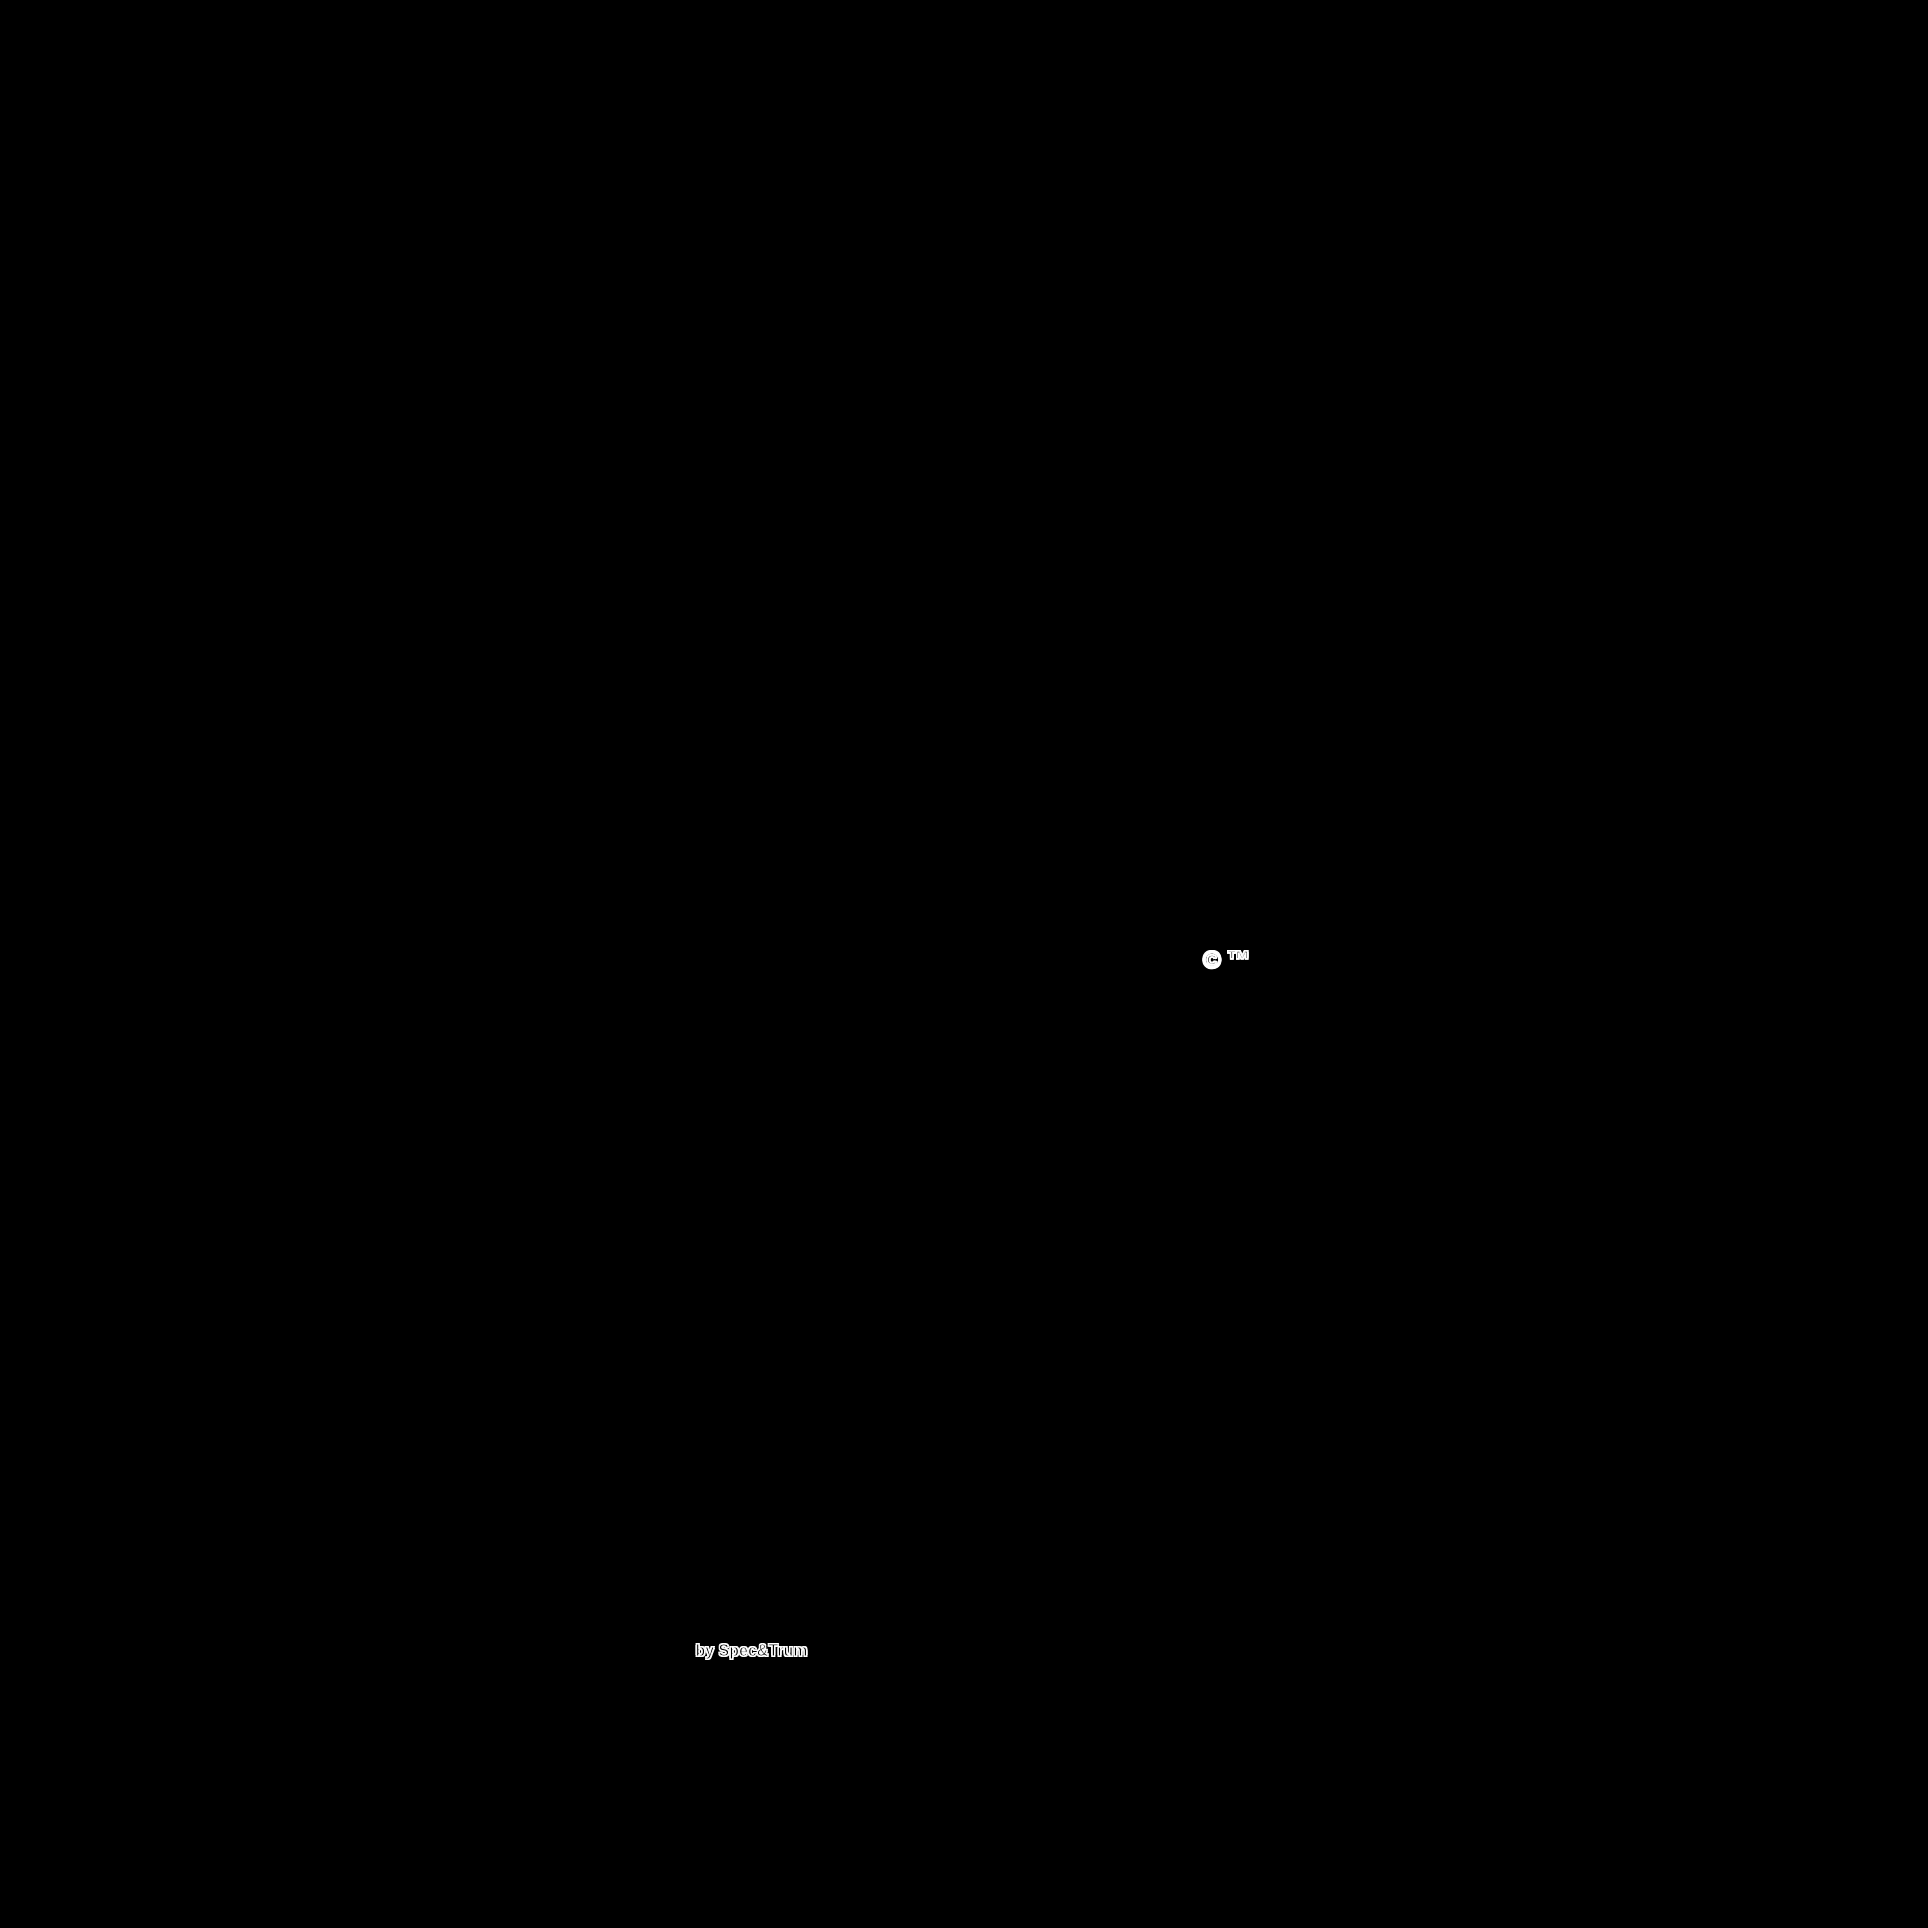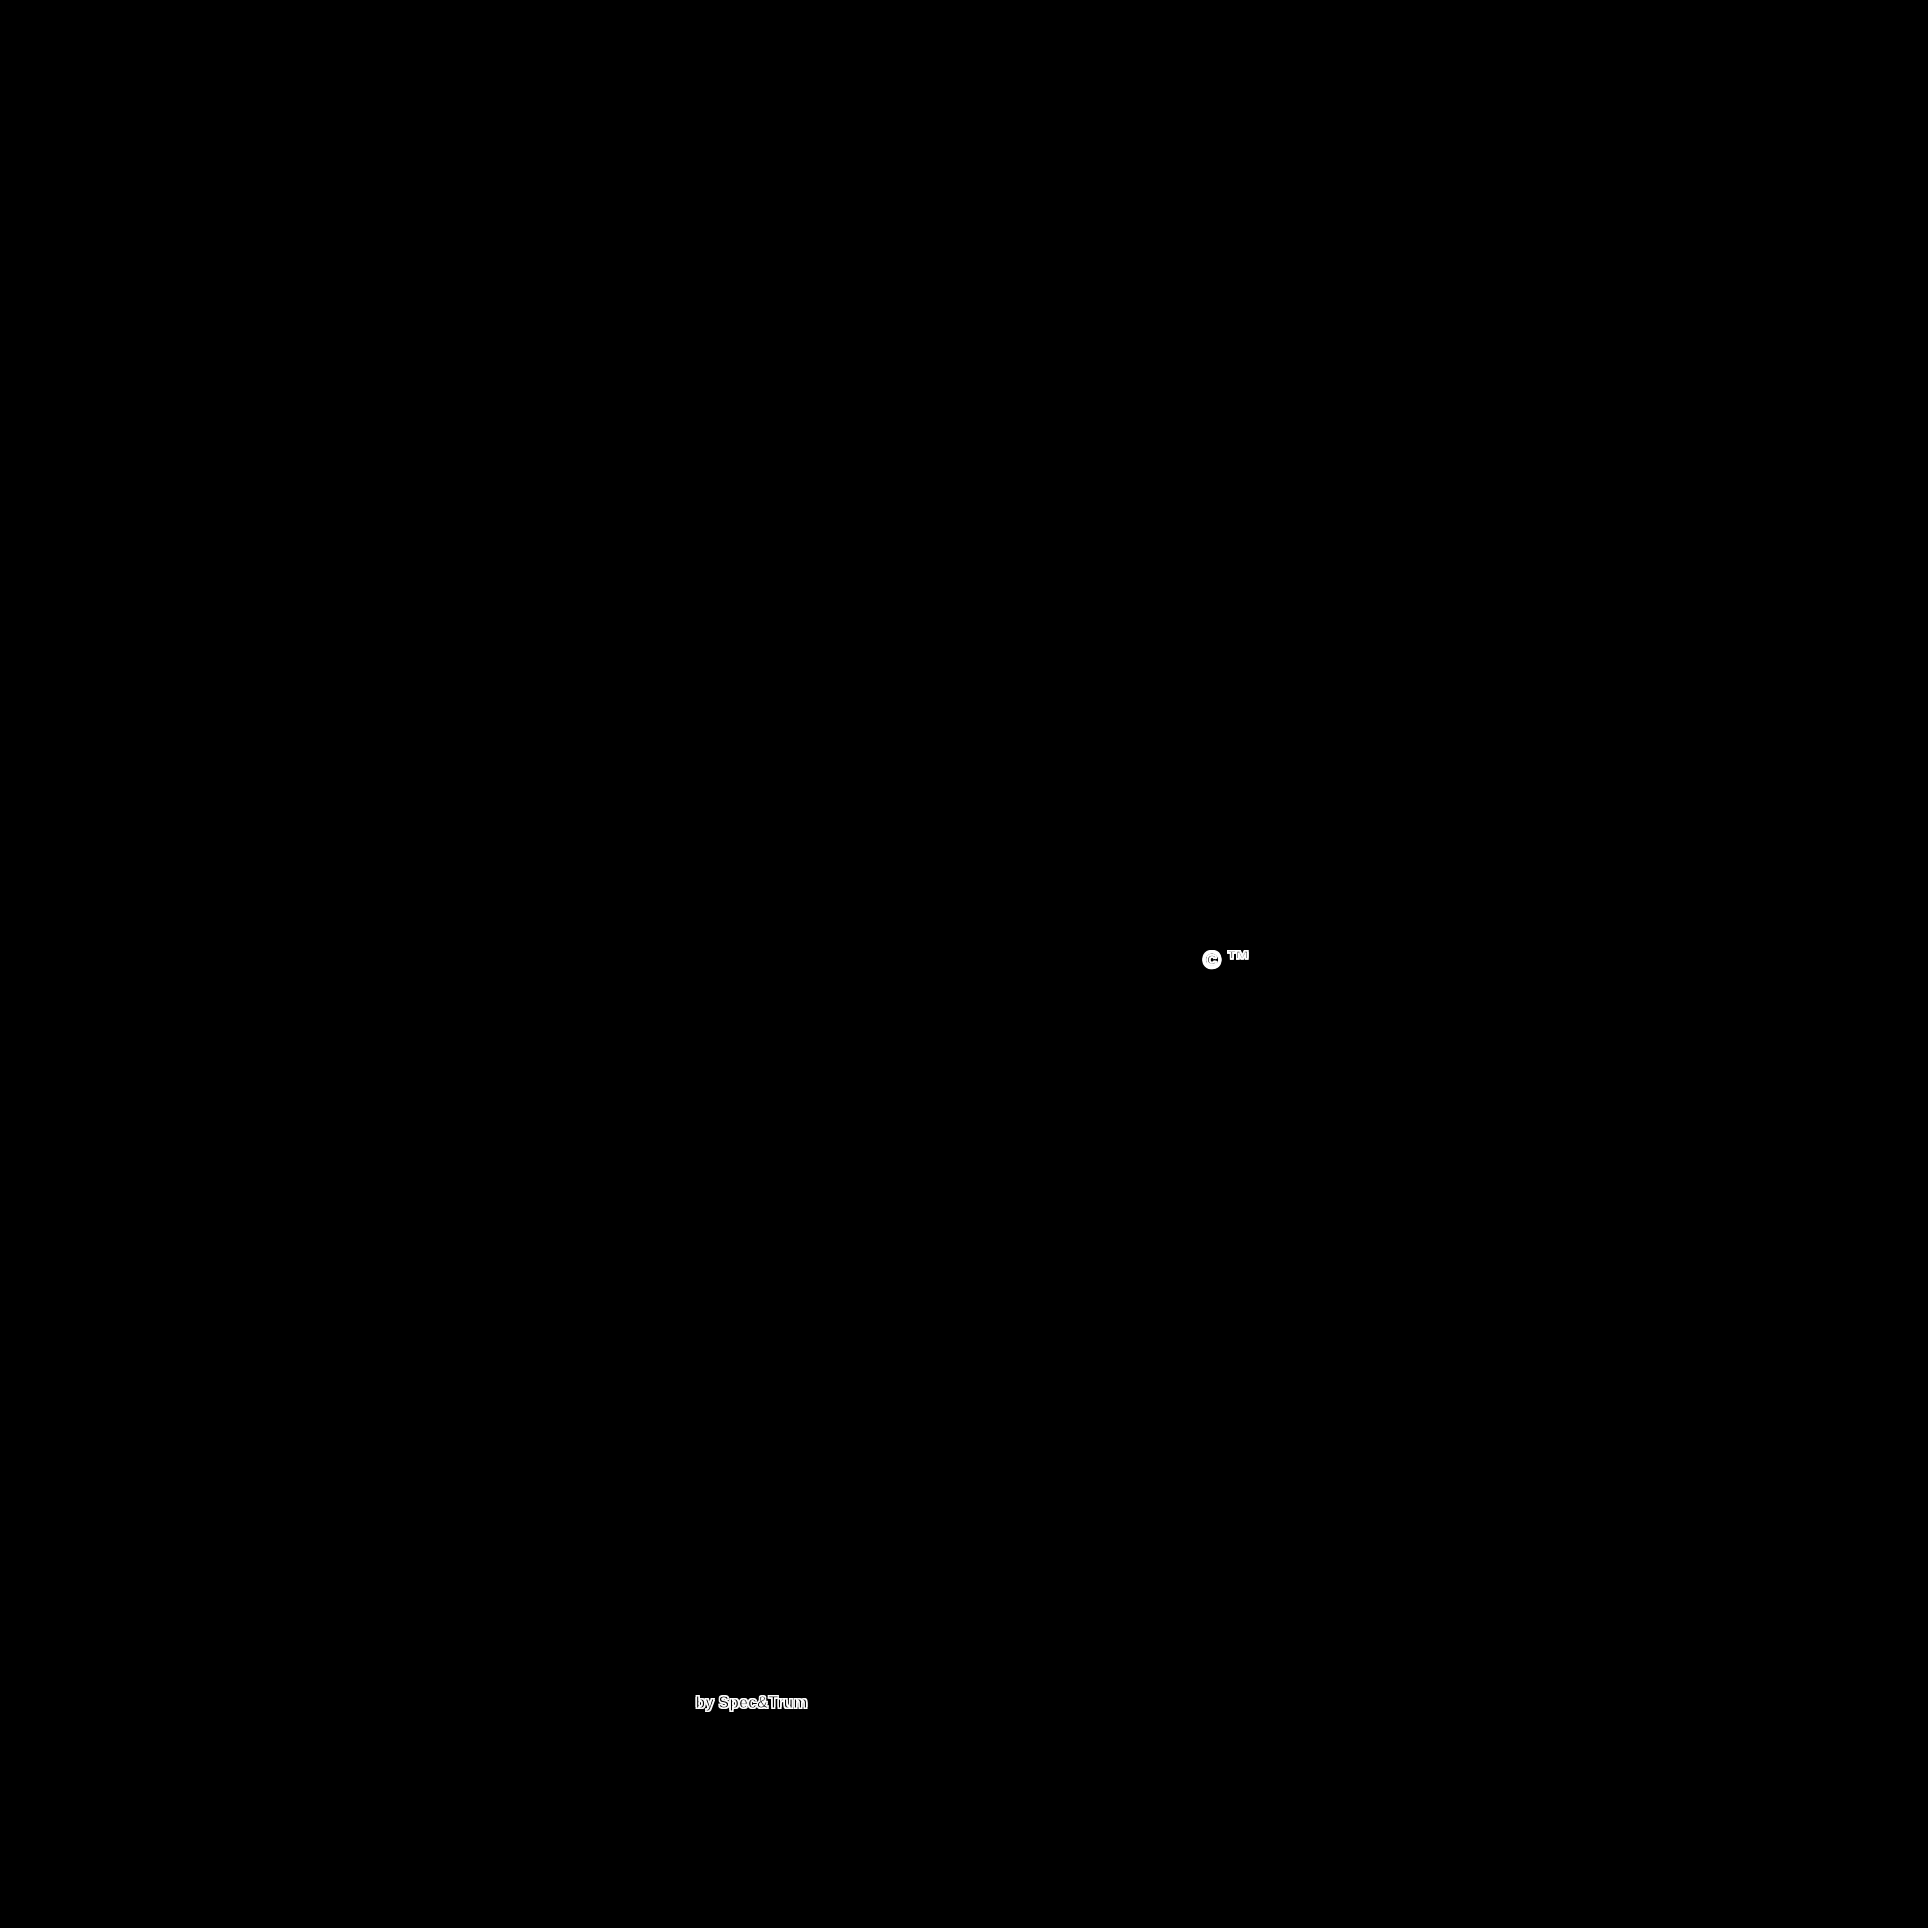--- a/index.html
+++ b/index.html
@@ -44,21 +44,21 @@
       -0.9px -0.9px 0 #ffffff,
        0.9px -0.9px 0 #ffffff,
       -0.9px  0.9px 0 #ffffff,
        0.9px  0.9px 0 #ffffff;
   }
 
   
   .credit-line {
     position: absolute;
     left: 676px;
-    top: 1692px;
+    top: 1640px;
     width: 151px;
     height: 21px;
     display: flex;
     align-items: center;
     justify-content: center;
     color: #000000;
     font-size: 16px;
     font-weight: 700;
     line-height: 1;
     white-space: nowrap;

